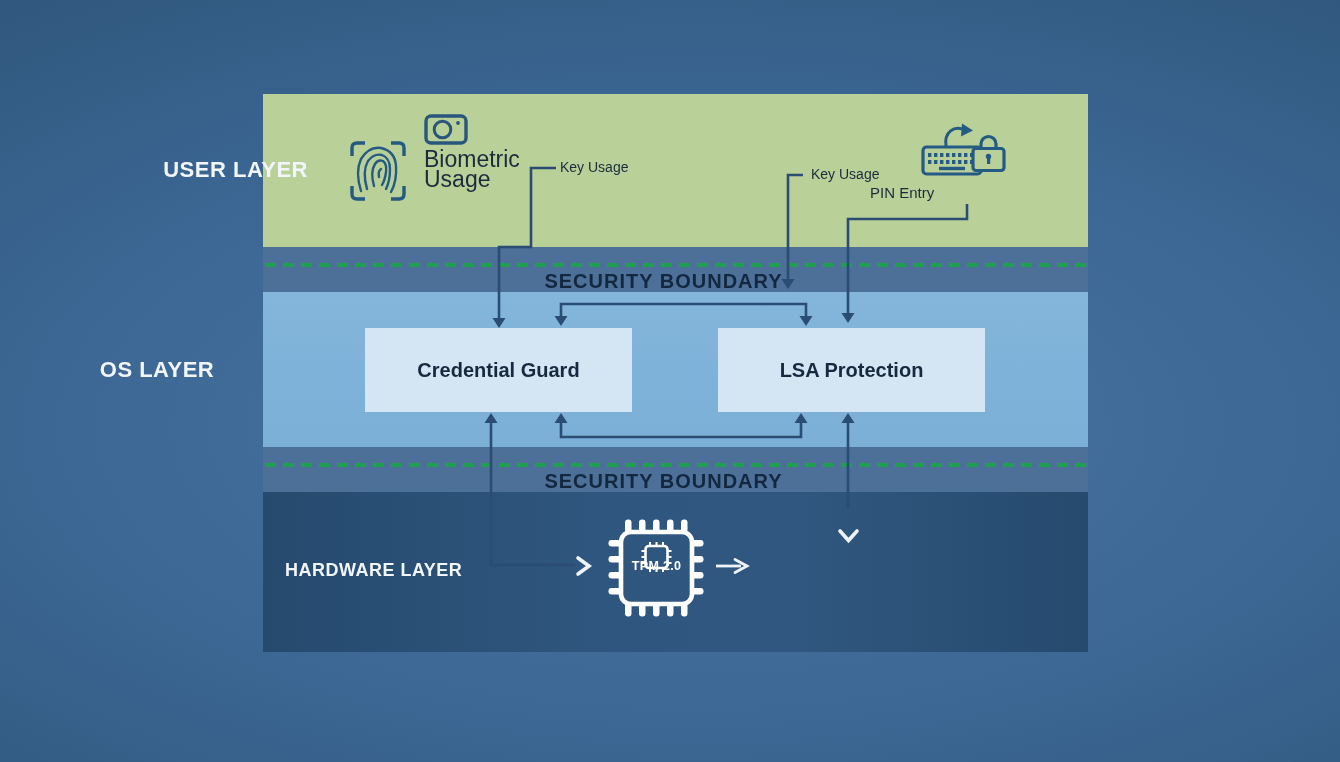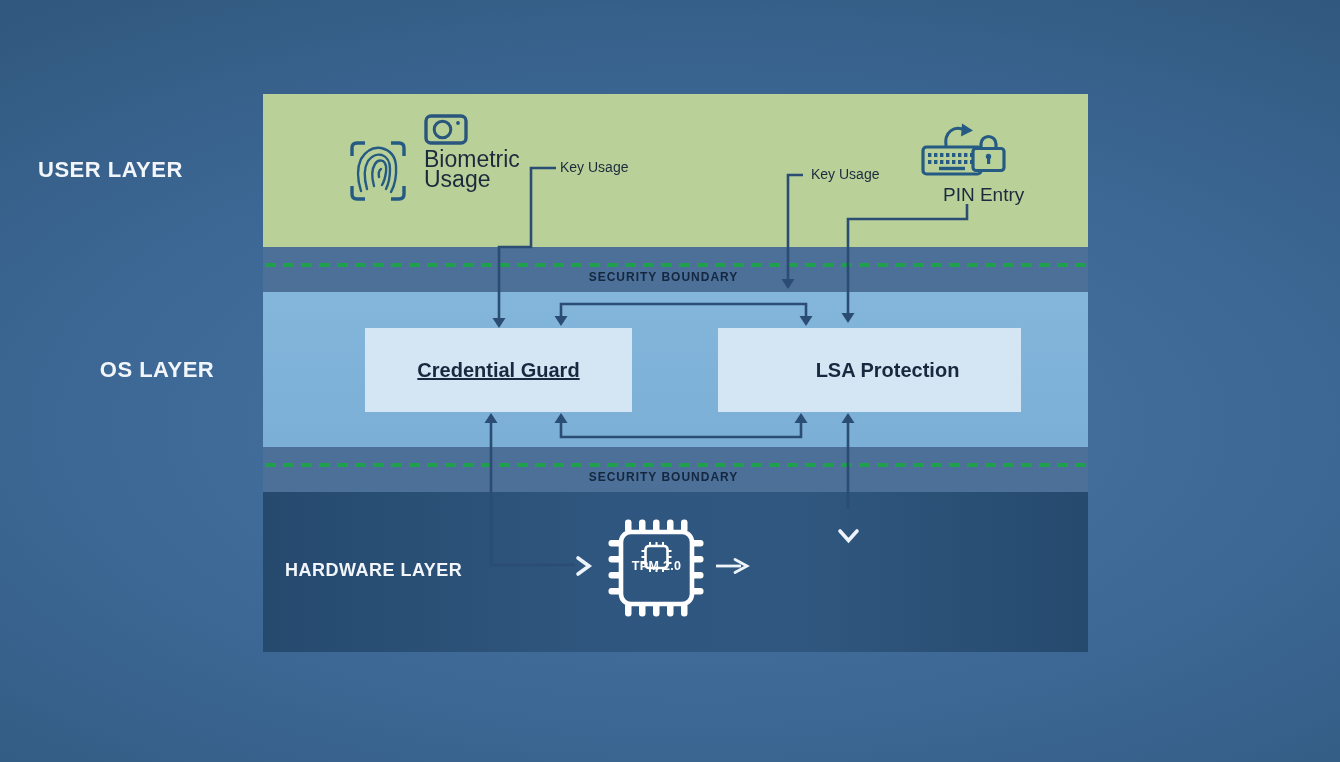--- a/index.html
+++ b/index.html
@@ -11,35 +11,35 @@
   .band{position:absolute;left:263px;width:825px;}
   .band-user{top:94px;height:153px;background:#b9d199;}
   .band-os{top:292px;height:155px;background:linear-gradient(180deg,#84b6db,#7bafd6);}
   .band-hw{top:492px;height:160px;background:linear-gradient(90deg,#264a6e,#2f567e 40%,#30577f 65%,#264a6e);}
   .strip{position:absolute;left:263px;width:825px;height:45px;background:#4d7098;}
   .strip-1{top:247px;}
   .strip-2{top:447px;}
   .dash-line{position:absolute;left:2px;right:2px;top:16px;height:4px;
     background:repeating-linear-gradient(90deg,#1fa04f 0 11px,rgba(0,0,0,0) 11px 18px);}
   .strip-label{position:absolute;left:0;right:0;top:23px;text-align:center;
-    transform:translateX(-12px);color:#13273f;font-weight:bold;font-size:12px;letter-spacing:1px;}
+    transform:translateX(-12px);color:#13273f;font-weight:bold;font-size:20px;letter-spacing:1px;}
   .layer-label{position:absolute;color:#f2f6fa;font-weight:bold;font-size:22px;letter-spacing:.5px;}
-  .label-user{left:38px;top:157px;width:270px;text-align:left;}
+  .label-user{left:38px;top:157px;width:270px;text-align:right;}
   .label-os{left:22px;top:357px;width:270px;text-align:center;}
   .label-hw{left:285px;top:560px;font-size:18px;}
   .box{position:absolute;top:328px;height:84px;width:267px;background:#d4e6f3;
     display:flex;align-items:center;justify-content:center;
     font-weight:bold;font-size:20px;color:#16293f;}
-  .box-cg{left:365px;text-decoration:underline;}
-  .box-lsa{left:718px;padding-left:36px;}
+  .box-cg{left:365px;}
+  .box-lsa{left:718px;}
   .txt-dark{position:absolute;color:#1b2b3d;font-size:14px;}
   .biometric-label{left:424px;top:149px;line-height:20px;font-size:23px;}
   .keyusage-left{left:560px;top:159px;}
   .keyusage-right{left:811px;top:166px;}
-  .pinentry-label{left:943px;top:184px;font-size:19px;}
+  .pinentry-label{left:870px;top:184px;font-size:15px;}
   .keygen-label{position:absolute;left:759px;top:556px;color:#eaf2f9;font-size:19px;}
   .tpm-label{position:absolute;left:621px;top:559px;width:71px;text-align:center;
     color:#ffffff;font-weight:bold;font-size:12.5px;letter-spacing:.3px;}
   svg.overlay{position:absolute;left:0;top:0;pointer-events:none;}
 </style>
 </head>
 <body>
 
 <div class="canvas">
 

